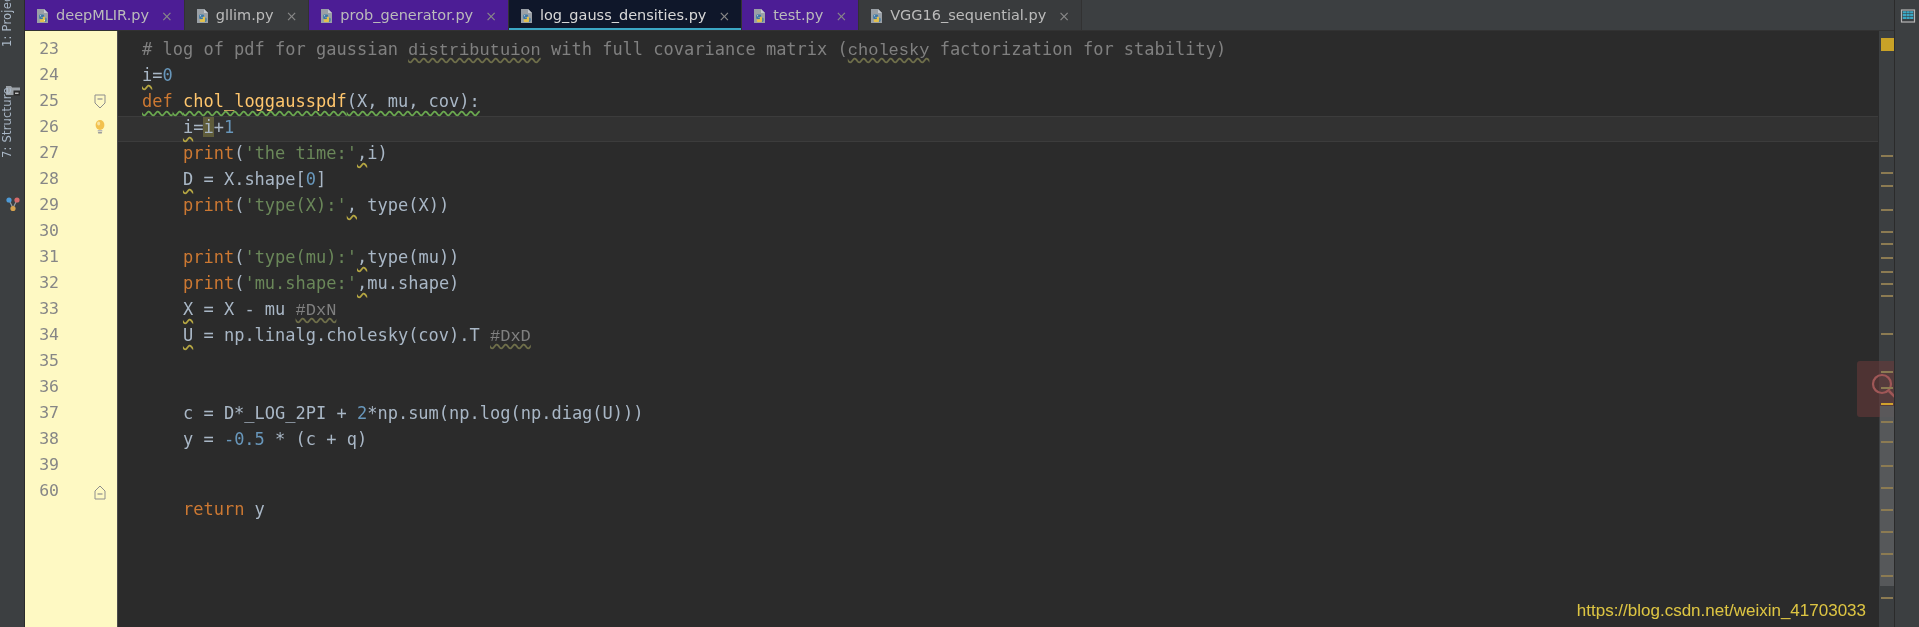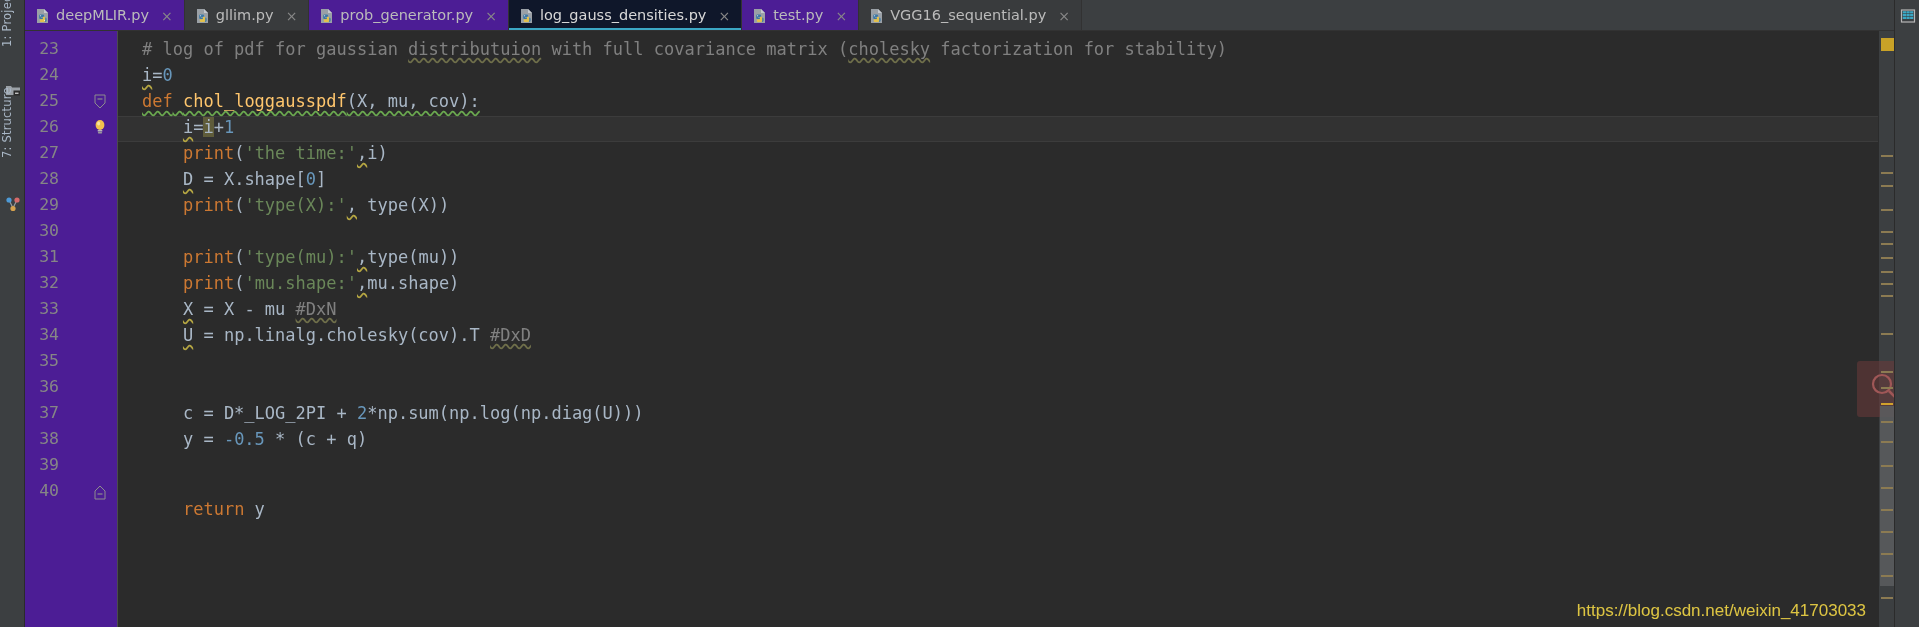--- a/index.html
+++ b/index.html
@@ -65,21 +65,21 @@
     margin-left: 4px; padding: 0 2px;
   }
   .pyicon { width: 15px; height: 16px; display: block; flex: 0 0 15px; }
 
   
   .editor {
     flex: 1 1 auto; display: flex; background: #2b2b2b;
     position: relative; overflow: hidden; min-height: 0;
   }
   .gutter {
-    width: 93px; flex: 0 0 93px; background: #4c1d95;
+    width: 93px; flex: 0 0 93px; background: #fef9c3;
     position: relative; border-right: 1px solid #4b4b4b;
   }
   .gutter .ln {
     position: absolute; right: 58px; width: 40px;
     text-align: right; color: #868686;
     font-family: "DejaVu Sans Mono", monospace; font-size: 16.5px;
   }
   .gutter .mark { position: absolute; left: 66px; width: 18px; height: 18px; }
 
   .code {
@@ -109,20 +109,21 @@
     text-decoration: underline wavy #6aa84f; text-decoration-skip-ink: none;
     text-underline-offset: 3px;
   }
   .wave-o {
     text-decoration: underline wavy #b5a642; text-decoration-skip-ink: none;
     text-underline-offset: 3px;
   }
   .wave-g {
     text-decoration: underline wavy #6f6f4a; text-decoration-skip-ink: none;
     text-underline-offset: 2px;
+    font-family: Liberation Mono, monospace;
   }
 
   
   .markerbar {
     width: 16px; flex: 0 0 16px; background: #3c3f41;
     position: relative; border-left: 1px solid #2b2b2b;
   }
   .mk { position: absolute; left: 2px; width: 12px; height: 2px; background: #8c7b52; }
   .mk.warn-box { left: 2px; width: 13px; height: 13px; background: #c9a227; }
   .mk.err { background: #d2a22c; }
@@ -285,21 +286,21 @@
         <div class="ln" style="top:190px">30</div>
         <div class="ln" style="top:216px">31</div>
         <div class="ln" style="top:242px">32</div>
         <div class="ln" style="top:268px">33</div>
         <div class="ln" style="top:294px">34</div>
         <div class="ln" style="top:320px">35</div>
         <div class="ln" style="top:346px">36</div>
         <div class="ln" style="top:372px">37</div>
         <div class="ln" style="top:398px">38</div>
         <div class="ln" style="top:424px">39</div>
-        <div class="ln" style="top:450px">40</div>
+        <div class="ln" style="top:450px">60</div>
 
         <span class="mark" style="top:62px">
           <svg viewBox="0 0 18 18" width="18" height="18">
             <path d="M4 2 h10 v8 l-5 5 l-5 -5 z" fill="none" stroke="#8d8d8d" stroke-width="1"></path>
             <line x1="6.5" y1="6" x2="11.5" y2="6" stroke="#8d8d8d" stroke-width="1.2"></line>
           </svg>
         </span>
 
         <span class="mark" style="top:87px">
           <svg viewBox="0 0 18 18" width="18" height="18">

